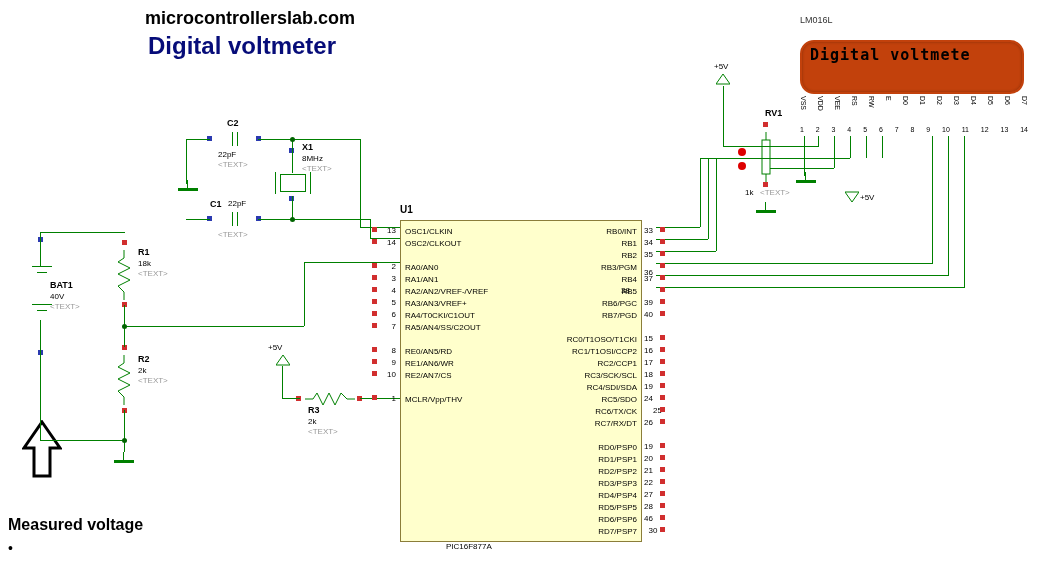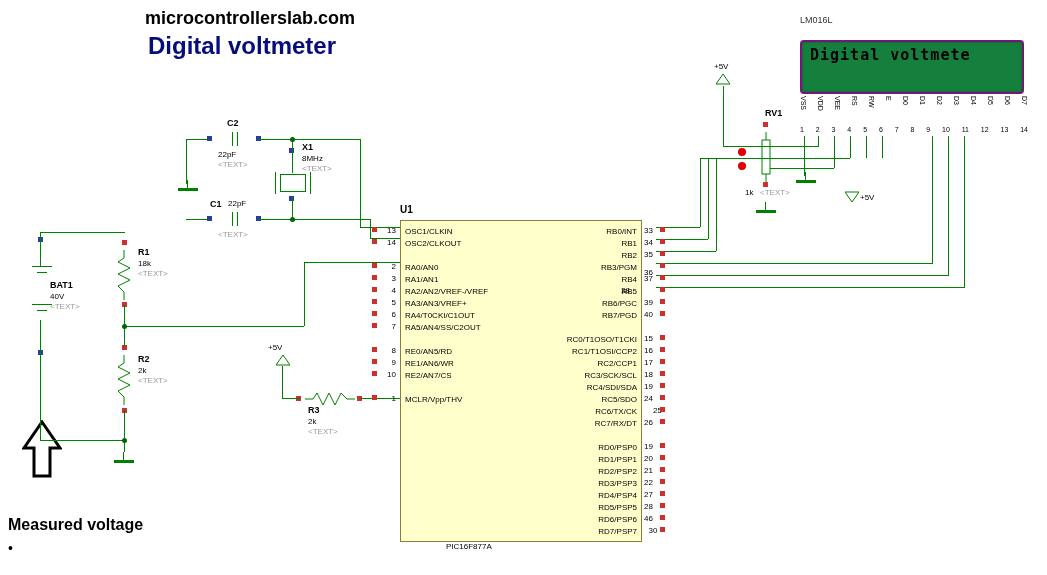--- a/index.html
+++ b/index.html
@@ -2,21 +2,21 @@
 <html><head>
 <meta charset="utf-8">
 <style>
 body{margin:0;font-family:Arial,sans-serif;font-size:10px;background:#fff;color:#000;position:relative;width:1047px;height:575px;overflow:hidden}
 .title-url{position:absolute;top:8px;left:145px;font-size:18px;font-weight:bold;color:#000}
 .title-main{position:absolute;top:32px;left:148px;font-size:24px;font-weight:bold;color:#060C79}
 .measured{position:absolute;top:516px;left:8px;font-size:16px;font-weight:bold}
 .dot{position:absolute;top:540px;left:8px;font-size:14px}
 .arrow{position:absolute;top:420px;left:22px;width:40px;height:60px}
 .arrow svg{width:100%;height:100%}
-.lcd{position:absolute;top:40px;left:800px;width:220px;height:50px;background:#15803d;border:2px solid #701a75;border-radius:4px;box-shadow:inset 0 0 3px rgba(0,0,0,0.3)}
+.lcd{position:absolute;top:40px;left:800px;width:220px;height:50px;background:#c2410c;border:2px solid #c2410c;border-radius:14px;box-shadow:inset 0 0 3px rgba(0,0,0,0.3)}
 .lcd-text{padding:4px 8px;font-family:monospace;font-size:15px;font-weight:bold;color:#000;line-height:1.3;letter-spacing:1px}
 .lcd-label{position:absolute;top:15px;left:800px;font-size:9px;color:#333}
 .lcd-pins{position:absolute;top:96px;left:800px;width:228px;display:flex;justify-content:space-between;font-size:7px}
 .lcd-pins div{writing-mode:vertical-rl;text-orientation:mixed;height:24px}
 .lcd-nums{position:absolute;top:126px;left:800px;width:228px;display:flex;justify-content:space-between;font-size:7px}
 .ic{position:absolute;top:220px;left:400px;width:240px;height:320px;background:#FFFFCC;border:1px solid #8B7D3A}
 .ic-label{position:absolute;top:204px;left:400px;font-size:10px;font-weight:bold}
 .ic-model{position:absolute;top:542px;left:446px;font-size:8px}
 .ic .row{position:absolute;width:100%;font-size:8px}
 .ic .l{position:absolute;left:4px}

